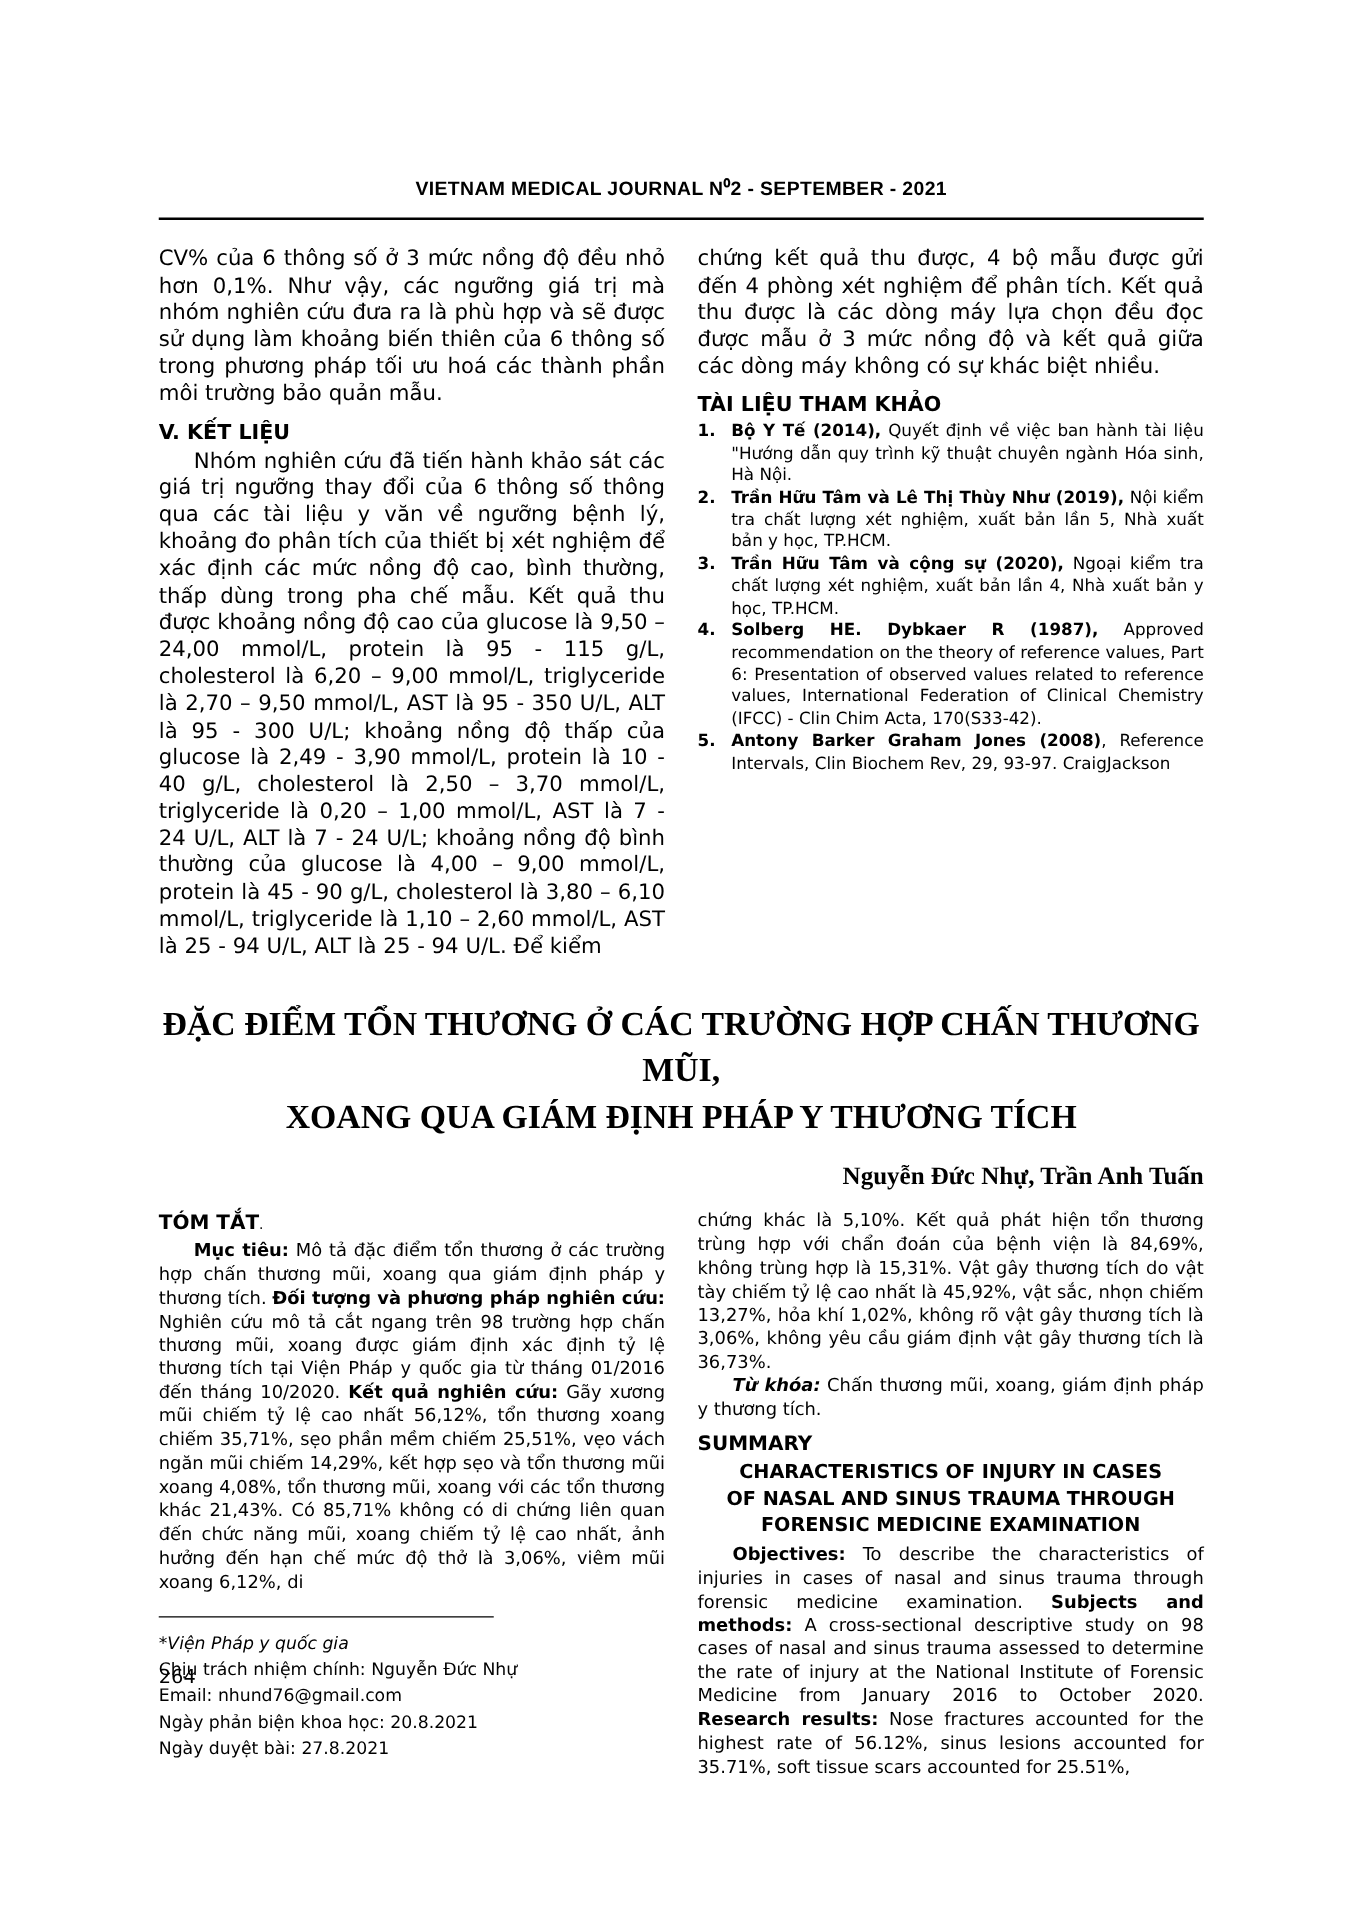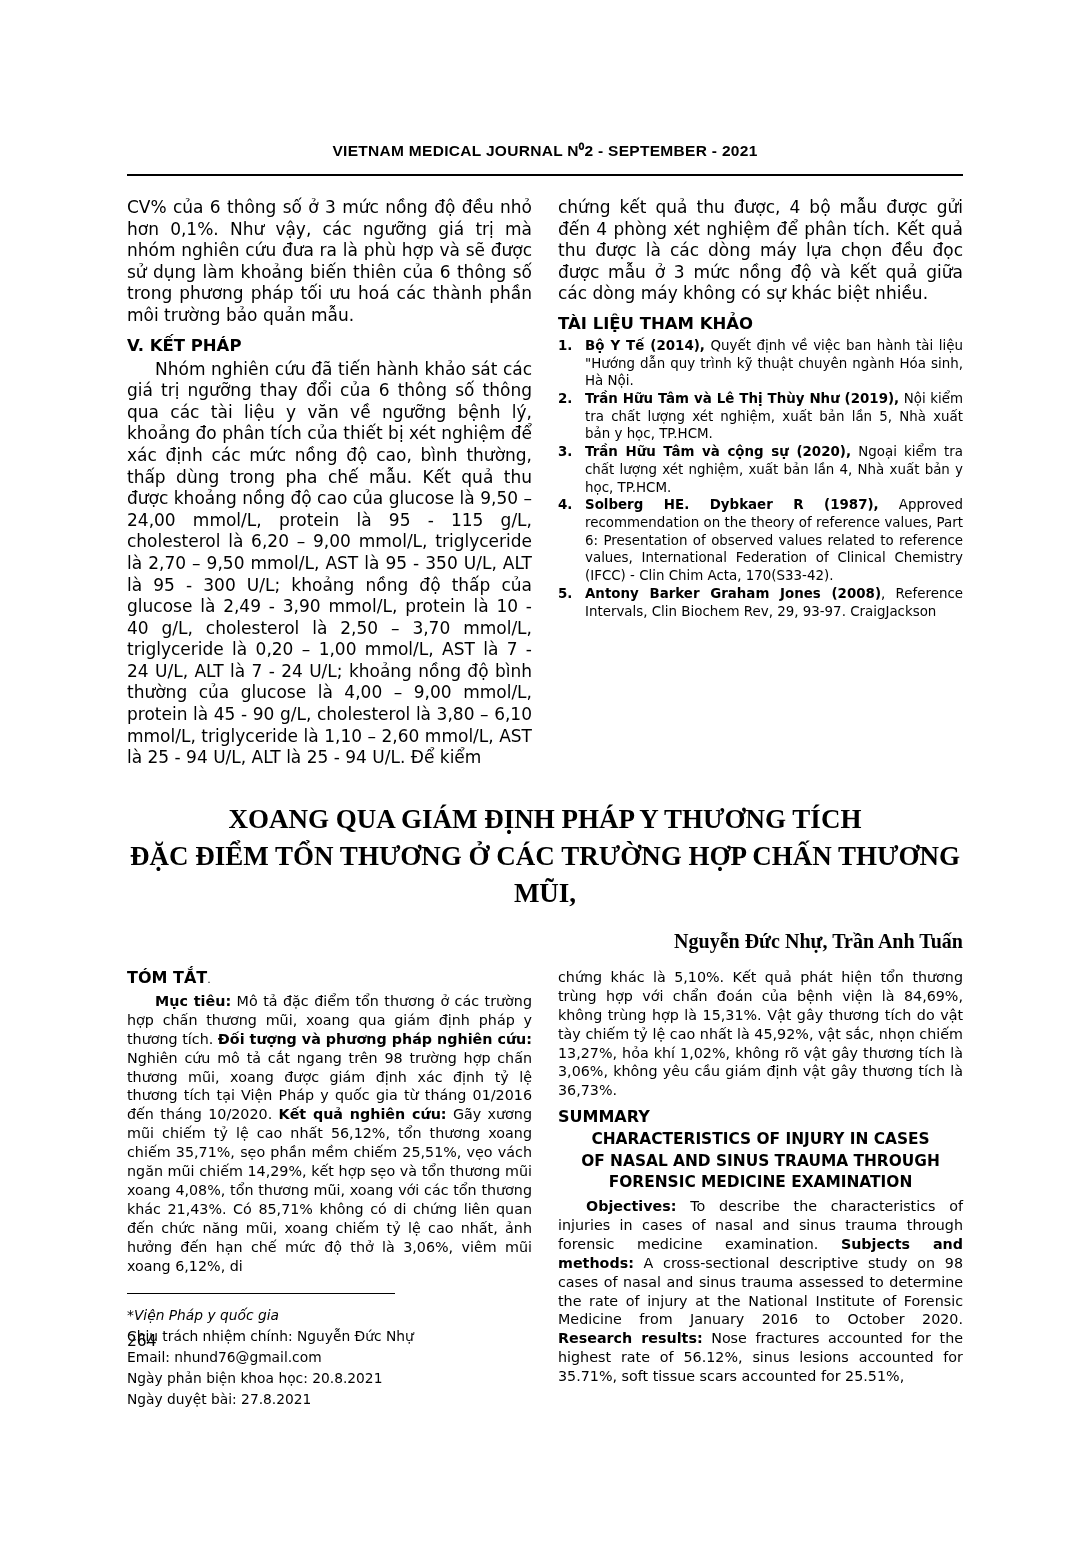--- a/index.html
+++ b/index.html
@@ -95,21 +95,21 @@
 <div class="page">
   <div class="content">
 
     <div class="journal-header">
       <span>VIETNAM MEDICAL JOURNAL N⁰2 - SEPTEMBER - 2021</span>
     </div>
 
     <section class="cols cols-a1">
       <div class="col">
         <p class="body1 justify">CV% của 6 thông số ở 3 mức nồng độ đều nhỏ hơn 0,1%. Như vậy, các ngưỡng giá trị mà nhóm nghiên cứu đưa ra là phù hợp và sẽ được sử dụng làm khoảng biến thiên của 6 thông số trong phương pháp tối ưu hoá các thành phần môi trường bảo quản mẫu.</p>
-        <h3 class="sec-heading">V. KẾT PHÁP</h3>
+        <h3 class="sec-heading">V. KẾT LIỆU</h3>
         <p class="body1 justify indent">Nhóm nghiên cứu đã tiến hành khảo sát các giá trị ngưỡng thay đổi của 6 thông số thông qua các tài liệu y văn về ngưỡng bệnh lý, khoảng đo phân tích của thiết bị xét nghiệm để xác định các mức nồng độ cao, bình thường, thấp dùng trong pha chế mẫu. Kết quả thu được khoảng nồng độ cao của glucose là 9,50 – 24,00 mmol/L, protein là 95 - 115 g/L, cholesterol là 6,20 – 9,00 mmol/L, triglyceride là 2,70 – 9,50 mmol/L, AST là 95 - 350 U/L, ALT là 95 - 300 U/L; khoảng nồng độ thấp của glucose là 2,49 - 3,90 mmol/L, protein là 10 - 40 g/L, cholesterol là 2,50 – 3,70 mmol/L, triglyceride là 0,20 – 1,00 mmol/L, AST là 7 - 24 U/L, ALT là 7 - 24 U/L; khoảng nồng độ bình thường của glucose là 4,00 – 9,00 mmol/L, protein là 45 - 90 g/L, cholesterol là 3,80 – 6,10 mmol/L, triglyceride là 1,10 – 2,60 mmol/L, AST là 25 - 94 U/L, ALT là 25 - 94 U/L. Để kiểm</p>
       </div>
       <div class="col">
         <p class="body1 justify">chứng kết quả thu được, 4 bộ mẫu được gửi đến 4 phòng xét nghiệm để phân tích. Kết quả thu được là các dòng máy lựa chọn đều đọc được mẫu ở 3 mức nồng độ và kết quả giữa các dòng máy không có sự khác biệt nhiều.</p>
         <h3 class="sec-heading">TÀI LIỆU THAM KHẢO</h3>
         <ol class="refs">
           <li>
             <span class="ref-num">1.</span>
             <span class="ref-body"><span class="b">Bộ Y Tế (2014),</span><span> Quyết định về việc ban hành tài liệu "Hướng dẫn quy trình kỹ thuật chuyên ngành Hóa sinh, Hà Nội.</span></span>
           </li>
@@ -127,42 +127,43 @@
           </li>
           <li>
             <span class="ref-num">5.</span>
             <span class="ref-body"><span class="b">Antony Barker Graham Jones (2008)</span><span>, Reference Intervals, Clin Biochem Rev, 29, 93-97. CraigJackson</span></span>
           </li>
         </ol>
       </div>
     </section>
 
     <h1 class="article-title">
+      <div>ĐẶC ĐIỂM TỔN THƯƠNG Ở CÁC TRƯỜNG HỢP CHẤN THƯƠNG MŨI,</div>
       <div>XOANG QUA GIÁM ĐỊNH PHÁP Y THƯƠNG TÍCH</div>
-      <div>ĐẶC ĐIỂM TỔN THƯƠNG Ở CÁC TRƯỜNG HỢP CHẤN THƯƠNG MŨI,</div>
     </h1>
     <div class="article-authors">Nguyễn Đức Nhự, Trần Anh Tuấn</div>
 
     <section class="cols cols-a2">
       <div class="col">
         <h3 class="sec-heading2"><span>TÓM TẮT</span><span class="heading-dot">.</span></h3>
         <p class="body2 justify indent"><span class="b">Mục tiêu:</span><span> Mô tả đặc điểm tổn thương ở các trường hợp chấn thương mũi, xoang qua giám định pháp y thương tích. </span><span class="b">Đối tượng và phương pháp nghiên cứu:</span><span> Nghiên cứu mô tả cắt ngang trên 98 trường hợp chấn thương mũi, xoang được giám định xác định tỷ lệ thương tích tại Viện Pháp y quốc gia từ tháng 01/2016 đến tháng 10/2020. </span><span class="b">Kết quả nghiên cứu:</span><span> Gãy xương mũi chiếm tỷ lệ cao nhất 56,12%, tổn thương xoang chiếm 35,71%, sẹo phần mềm chiếm 25,51%, vẹo vách ngăn mũi chiếm 14,29%, kết hợp sẹo và tổn thương mũi xoang 4,08%, tổn thương mũi, xoang với các tổn thương khác 21,43%. Có 85,71% không có di chứng liên quan đến chức năng mũi, xoang chiếm tỷ lệ cao nhất, ảnh hưởng đến hạn chế mức độ thở là 3,06%, viêm mũi xoang 6,12%, di</span></p>
 
         <div class="footnote">
           <div class="footnote-rule"></div>
           <div class="footnote-affiliation">*Viện Pháp y quốc gia</div>
           <div>Chịu trách nhiệm chính: Nguyễn Đức Nhự</div>
           <div>Email: nhund76@gmail.com</div>
           <div>Ngày phản biện khoa học: 20.8.2021</div>
           <div>Ngày duyệt bài: 27.8.2021</div>
         </div>
       </div>
 
       <div class="col">
         <p class="body2 justify">chứng khác là 5,10%. Kết quả phát hiện tổn thương trùng hợp với chẩn đoán của bệnh viện là 84,69%, không trùng hợp là 15,31%. Vật gây thương tích do vật tày chiếm tỷ lệ cao nhất là 45,92%, vật sắc, nhọn chiếm 13,27%, hỏa khí 1,02%, không rõ vật gây thương tích là 3,06%, không yêu cầu giám định vật gây thương tích là 36,73%.</p>
+        <p class="body2 justify indent"><span class="bi">Từ khóa:</span><span> Chấn thương mũi, xoang, giám định pháp y thương tích.</span></p>
 
         <h3 class="summary-heading">SUMMARY</h3>
         <div class="summary-title">CHARACTERISTICS OF INJURY IN CASES OF NASAL AND SINUS TRAUMA THROUGH FORENSIC MEDICINE EXAMINATION</div>
         <p class="body2 justify indent"><span class="b">Objectives:</span><span> To describe the characteristics of injuries in cases of nasal and sinus trauma through forensic medicine examination. </span><span class="b">Subjects and methods:</span><span> A cross-sectional descriptive study on 98 cases of nasal and sinus trauma assessed to determine the rate of injury at the National Institute of Forensic Medicine from January 2016 to October 2020. </span><span class="b">Research results:</span><span> Nose fractures accounted for the highest rate of 56.12%, sinus lesions accounted for 35.71%, soft tissue scars accounted for 25.51%,</span></p>
       </div>
     </section>
   </div>
 
   <div class="page-number">264</div>
 </div>

